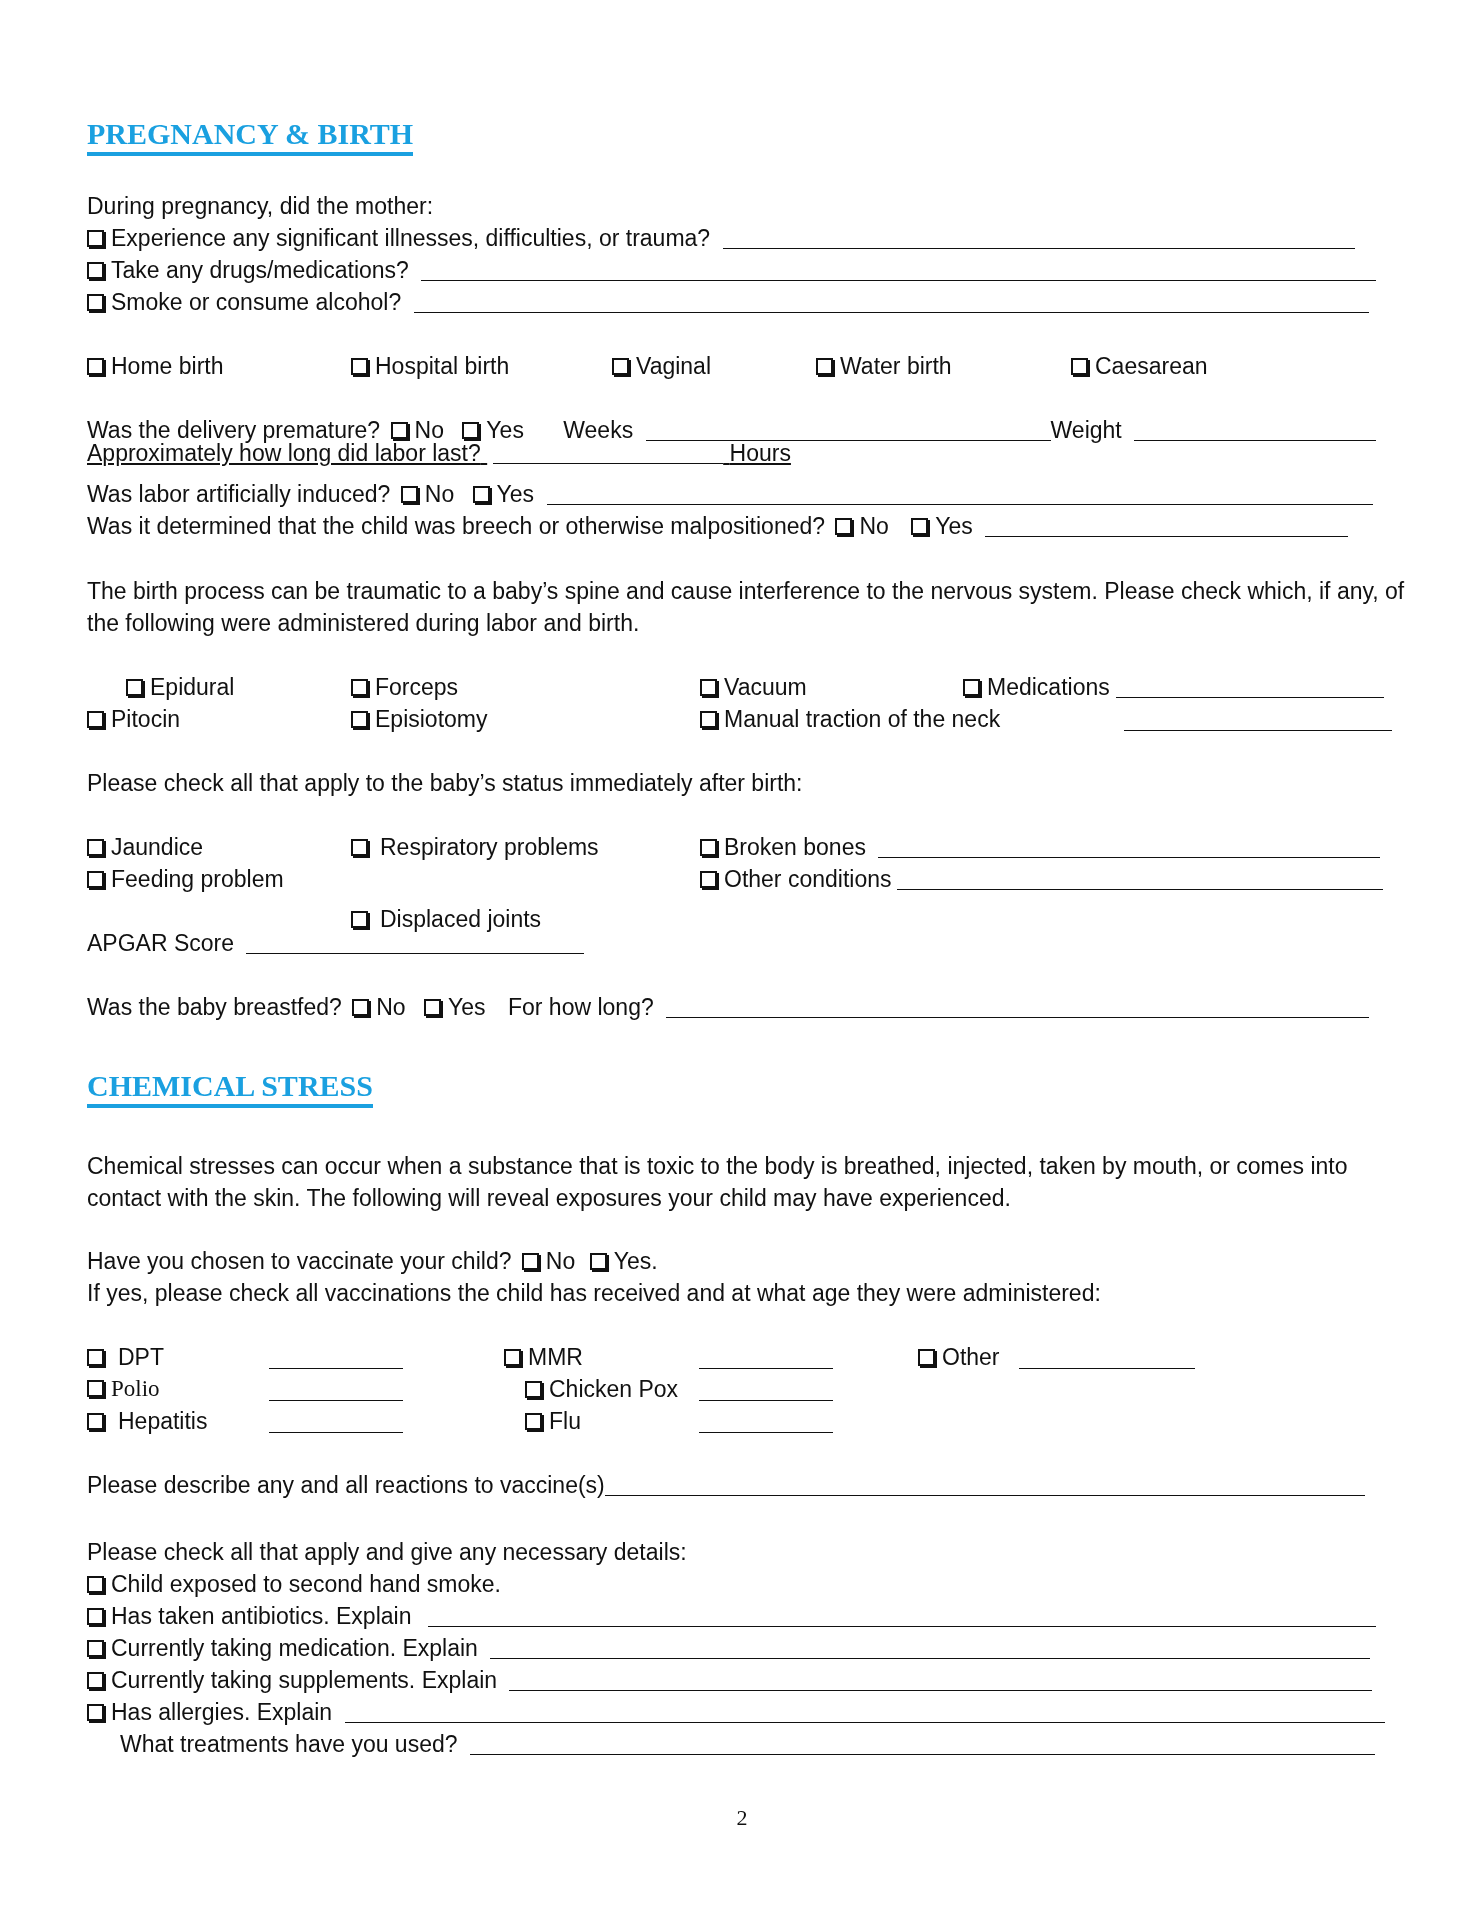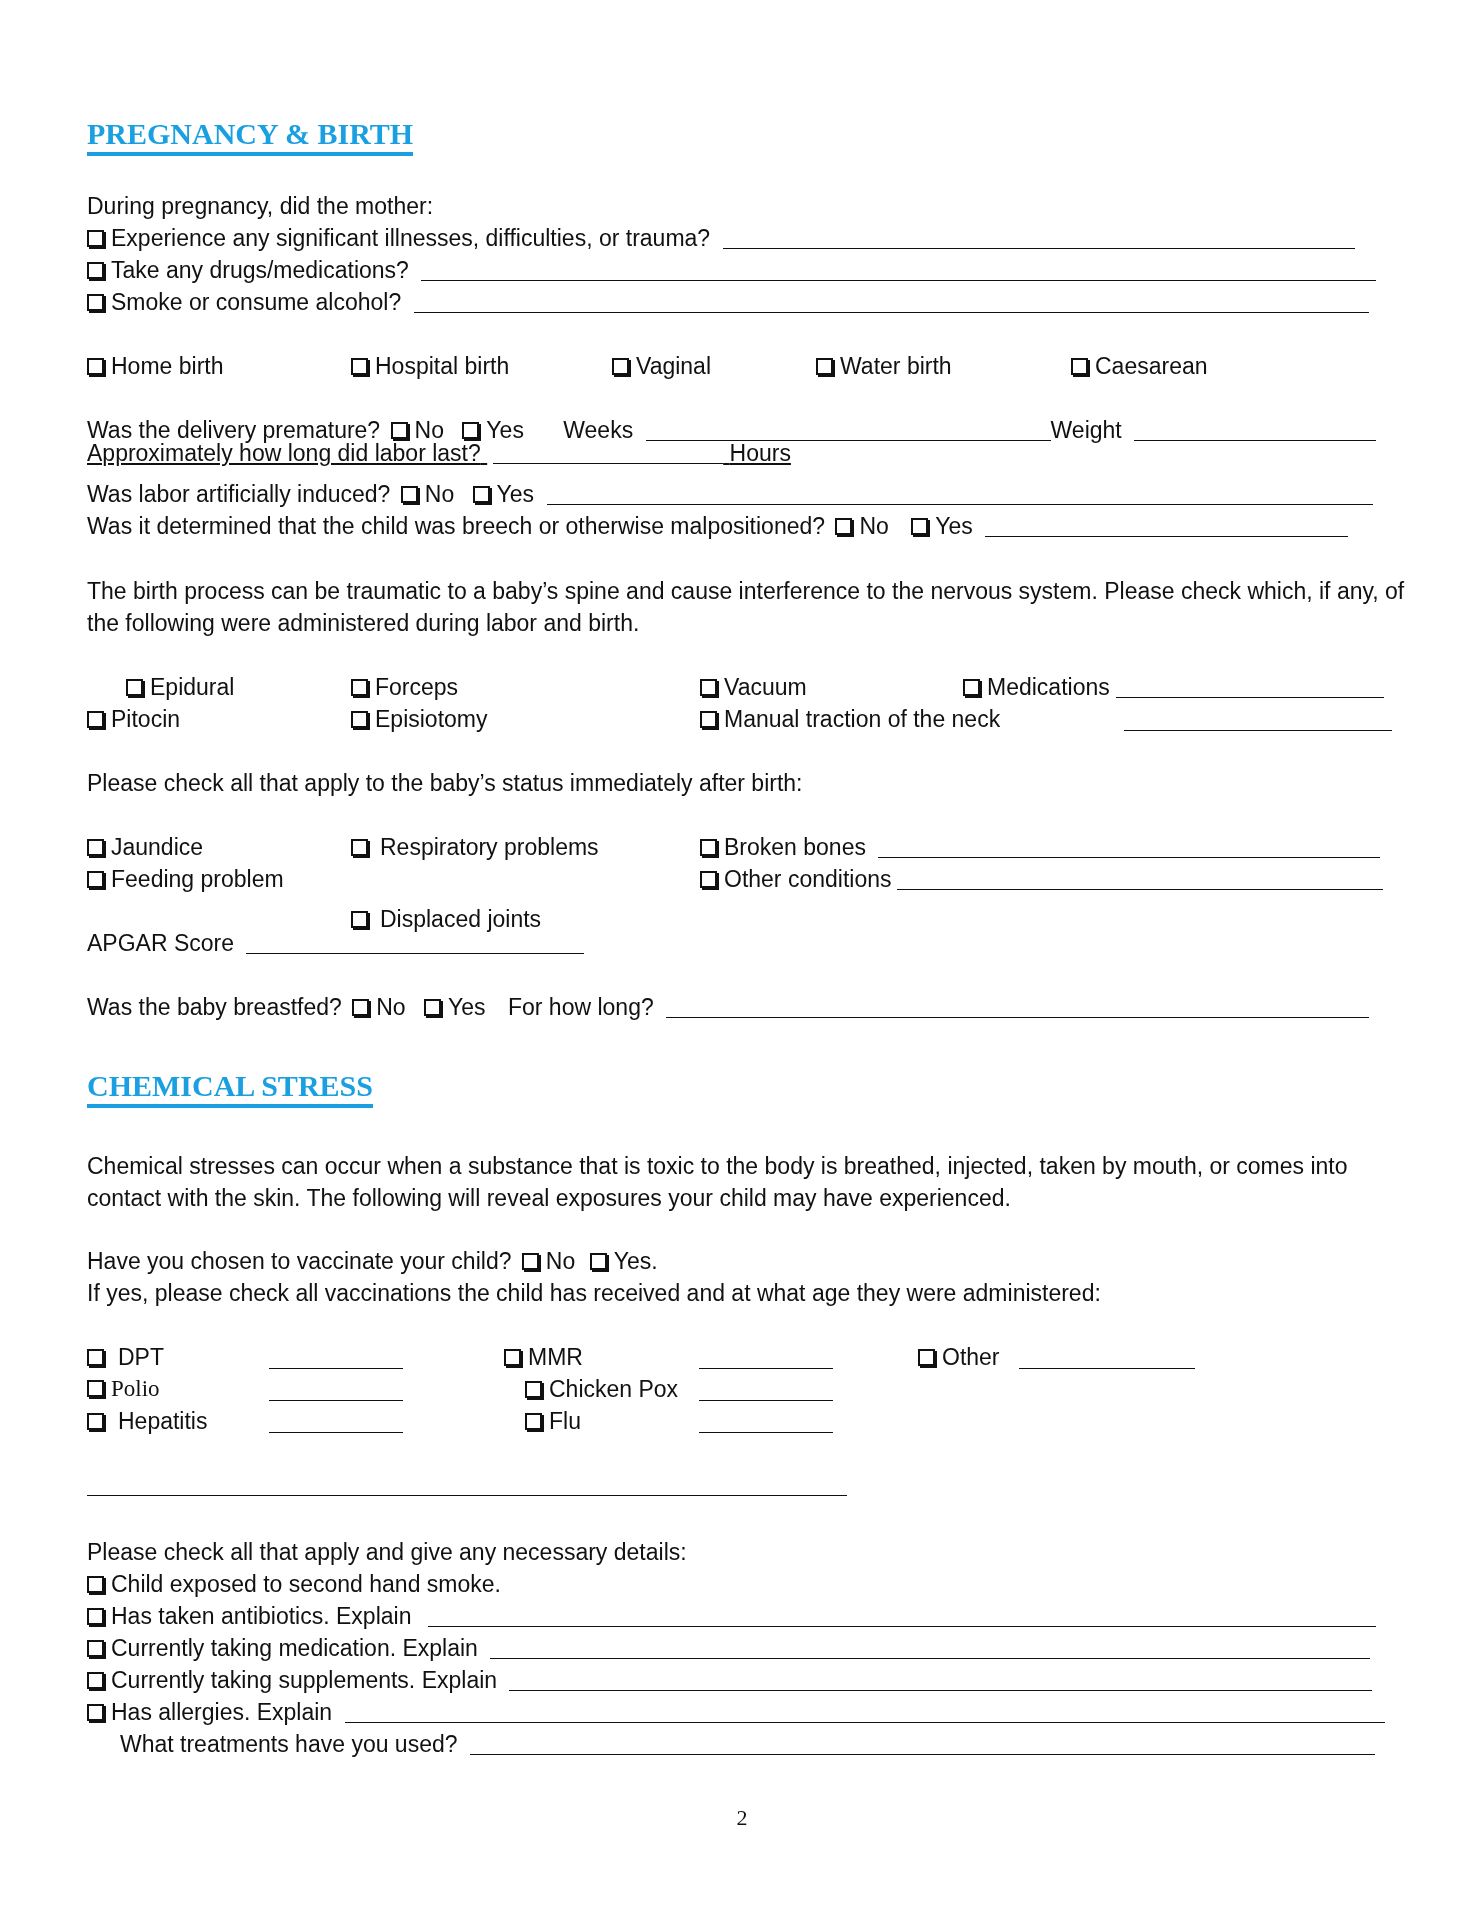--- a/index.html
+++ b/index.html
@@ -137,21 +137,21 @@
   <span class="blank abs" style="left:612px;top:4px;width:134px;"></span>
 </div>
 <div class="row" style="top:1406px;width:1320px;">
   <span class="abs" style="left:0;"><span class="cb" style="margin-right:14px;"></span><span>Hepatitis</span></span>
   <span class="blank abs" style="left:182px;top:4px;width:134px;"></span>
   <span class="abs" style="left:438px;"><span class="cb"></span><span>Flu</span></span>
   <span class="blank abs" style="left:612px;top:4px;width:134px;"></span>
 </div>
 
 <div class="row" style="top:1470px;">
-  <span class="blank" style="width:760px;"></span>
+  <span>Please describe any and all reactions to vaccine(s)</span><span class="blank" style="width:760px;"></span>
 </div>
 
 <div class="row" style="top:1537px;">Please check all that apply and give any necessary details:</div>
 <div class="row" style="top:1569px;">
   <span class="cb"></span><span>Child exposed to second hand smoke.</span>
 </div>
 <div class="row" style="top:1601px;">
   <span class="cb"></span><span>Has taken antibiotics. Explain</span>
   <span class="blank" style="width:948px;margin-left:10px;"></span>
 </div>

